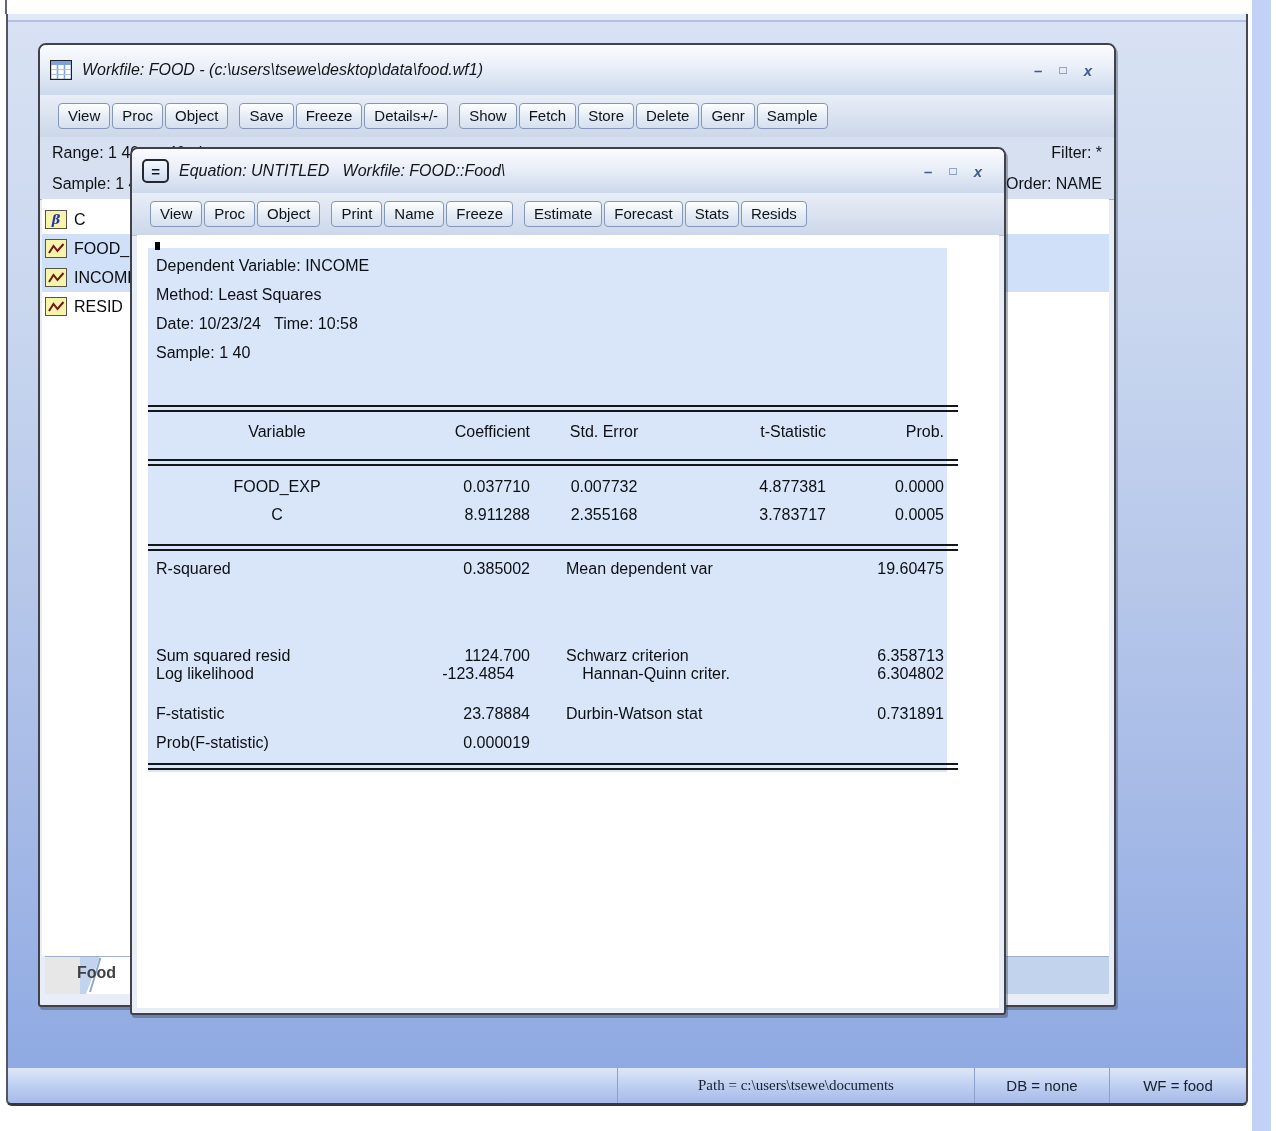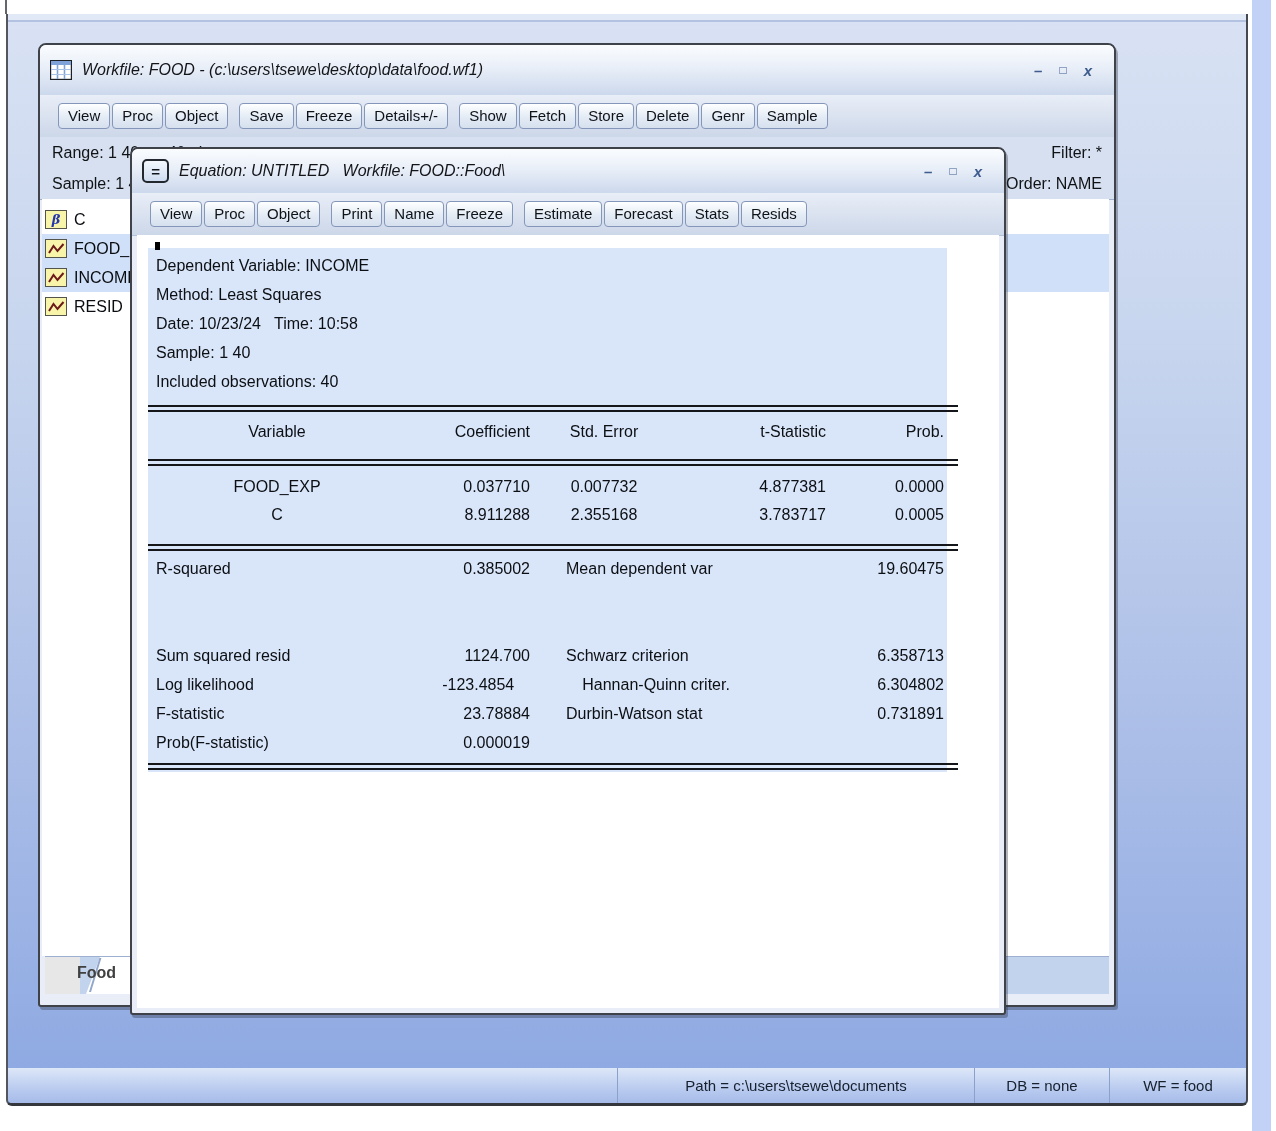--- a/index.html
+++ b/index.html
@@ -16,21 +16,21 @@
        border-radius:0 0 6px 6px;
        background:linear-gradient(180deg,#d9e2f4 0%,#c7d5ee 30%,#aabde7 68%,#8ca8e2 100%);}
   .mdi-top-strip{position:absolute;top:0;left:0;right:0;height:6px;background:#e2e9f6;border-bottom:2px solid #b2c2e0;}
 
   
   .statusbar{position:absolute;left:0;right:0;bottom:0;height:35px;display:flex;align-items:center;
              background:linear-gradient(180deg,#dde7f8 0%,#bccdf0 55%,#a6bbe9 100%);
              font-size:15px;color:#16202e;border-radius:0 0 4px 4px;}
   .statusbar .spacer{flex:1;}
   .status-seg{border-left:1px solid #8ba1c9;height:100%;display:flex;align-items:center;justify-content:center;white-space:pre;}
-  .seg-path{width:356px;}
+  .seg-path{width:356px;font-family:Liberation Serif, serif;}
   .seg-db{width:134px;}
   .seg-wf{flex:0 0 136px;}
 
   
   .win{position:absolute;background:#e8edf7;border:2px solid #3f4349;border-radius:8px 8px 3px 3px;
        box-shadow:2px 3px 0 rgba(40,45,60,0.35);box-sizing:border-box;}
   .titlebar{position:absolute;top:0;left:0;right:0;display:flex;align-items:center;gap:10px;padding:0 10px;
             background:linear-gradient(180deg,#fafcfe 0%,#e9eff8 45%,#ccd8ec 100%);
             border-radius:6px 6px 0 0;border-bottom:1px solid #c3cfe4;font-style:italic;}
   .title{font-size:16px;color:#141519;white-space:pre;}
@@ -84,21 +84,21 @@
   .c1{width:258px;text-align:center;}
   .c2{width:124px;text-align:right;}
   .c3{width:148px;text-align:center;}
   .c4{width:148px;text-align:right;}
   .c5{width:118px;text-align:right;}
   .stats-row{position:absolute;left:11px;width:796px;display:flex;font-size:16px;color:#0c0f14;white-space:pre;}
   .sl{width:238px;padding-left:8px;box-sizing:content-box;}
   .sv{width:136px;text-align:right;}
   .sl2{width:260px;padding-left:36px;box-sizing:content-box;}
   .sv2{width:118px;text-align:right;}
-  .sr0{top:325px;} .sr1{top:354px;} .sr2{top:383px;} .sr3{top:412px;} .sr4{top:441px;gap:32px;} .sr5{top:470px;} .sr6{top:499px;}
+  .sr0{top:325px;} .sr1{top:354px;} .sr2{top:383px;} .sr3{top:412px;} .sr4{top:430px;gap:32px;} .sr5{top:470px;} .sr6{top:499px;}
 
   .wf-icon-svg{display:block;}
   .series-svg{display:block;}
 </style>
 </head>
 <body>
 
 <div class="right-band"></div>
 <div class="topleft-tick"></div>
 
@@ -228,21 +228,20 @@
 
   <div class="eq-content">
     <div class="eq-blue"></div>
     <div class="cursor-dot"></div>
 
     <div class="eq-header">
       <div>Dependent Variable: INCOME</div>
       <div>Method: Least Squares</div>
       <div>Date: 10/23/24   Time: 10:58</div>
       <div>Sample: 1 40</div>
-      <div>Included observations: 40</div>
     </div>
 
     <div class="sep sep1"></div>
 
     <div class="trow thead">
       <span class="c1">Variable</span>
       <span class="c2">Coefficient</span>
       <span class="c3">Std. Error</span>
       <span class="c4">t-Statistic</span>
       <span class="c5">Prob.</span>

